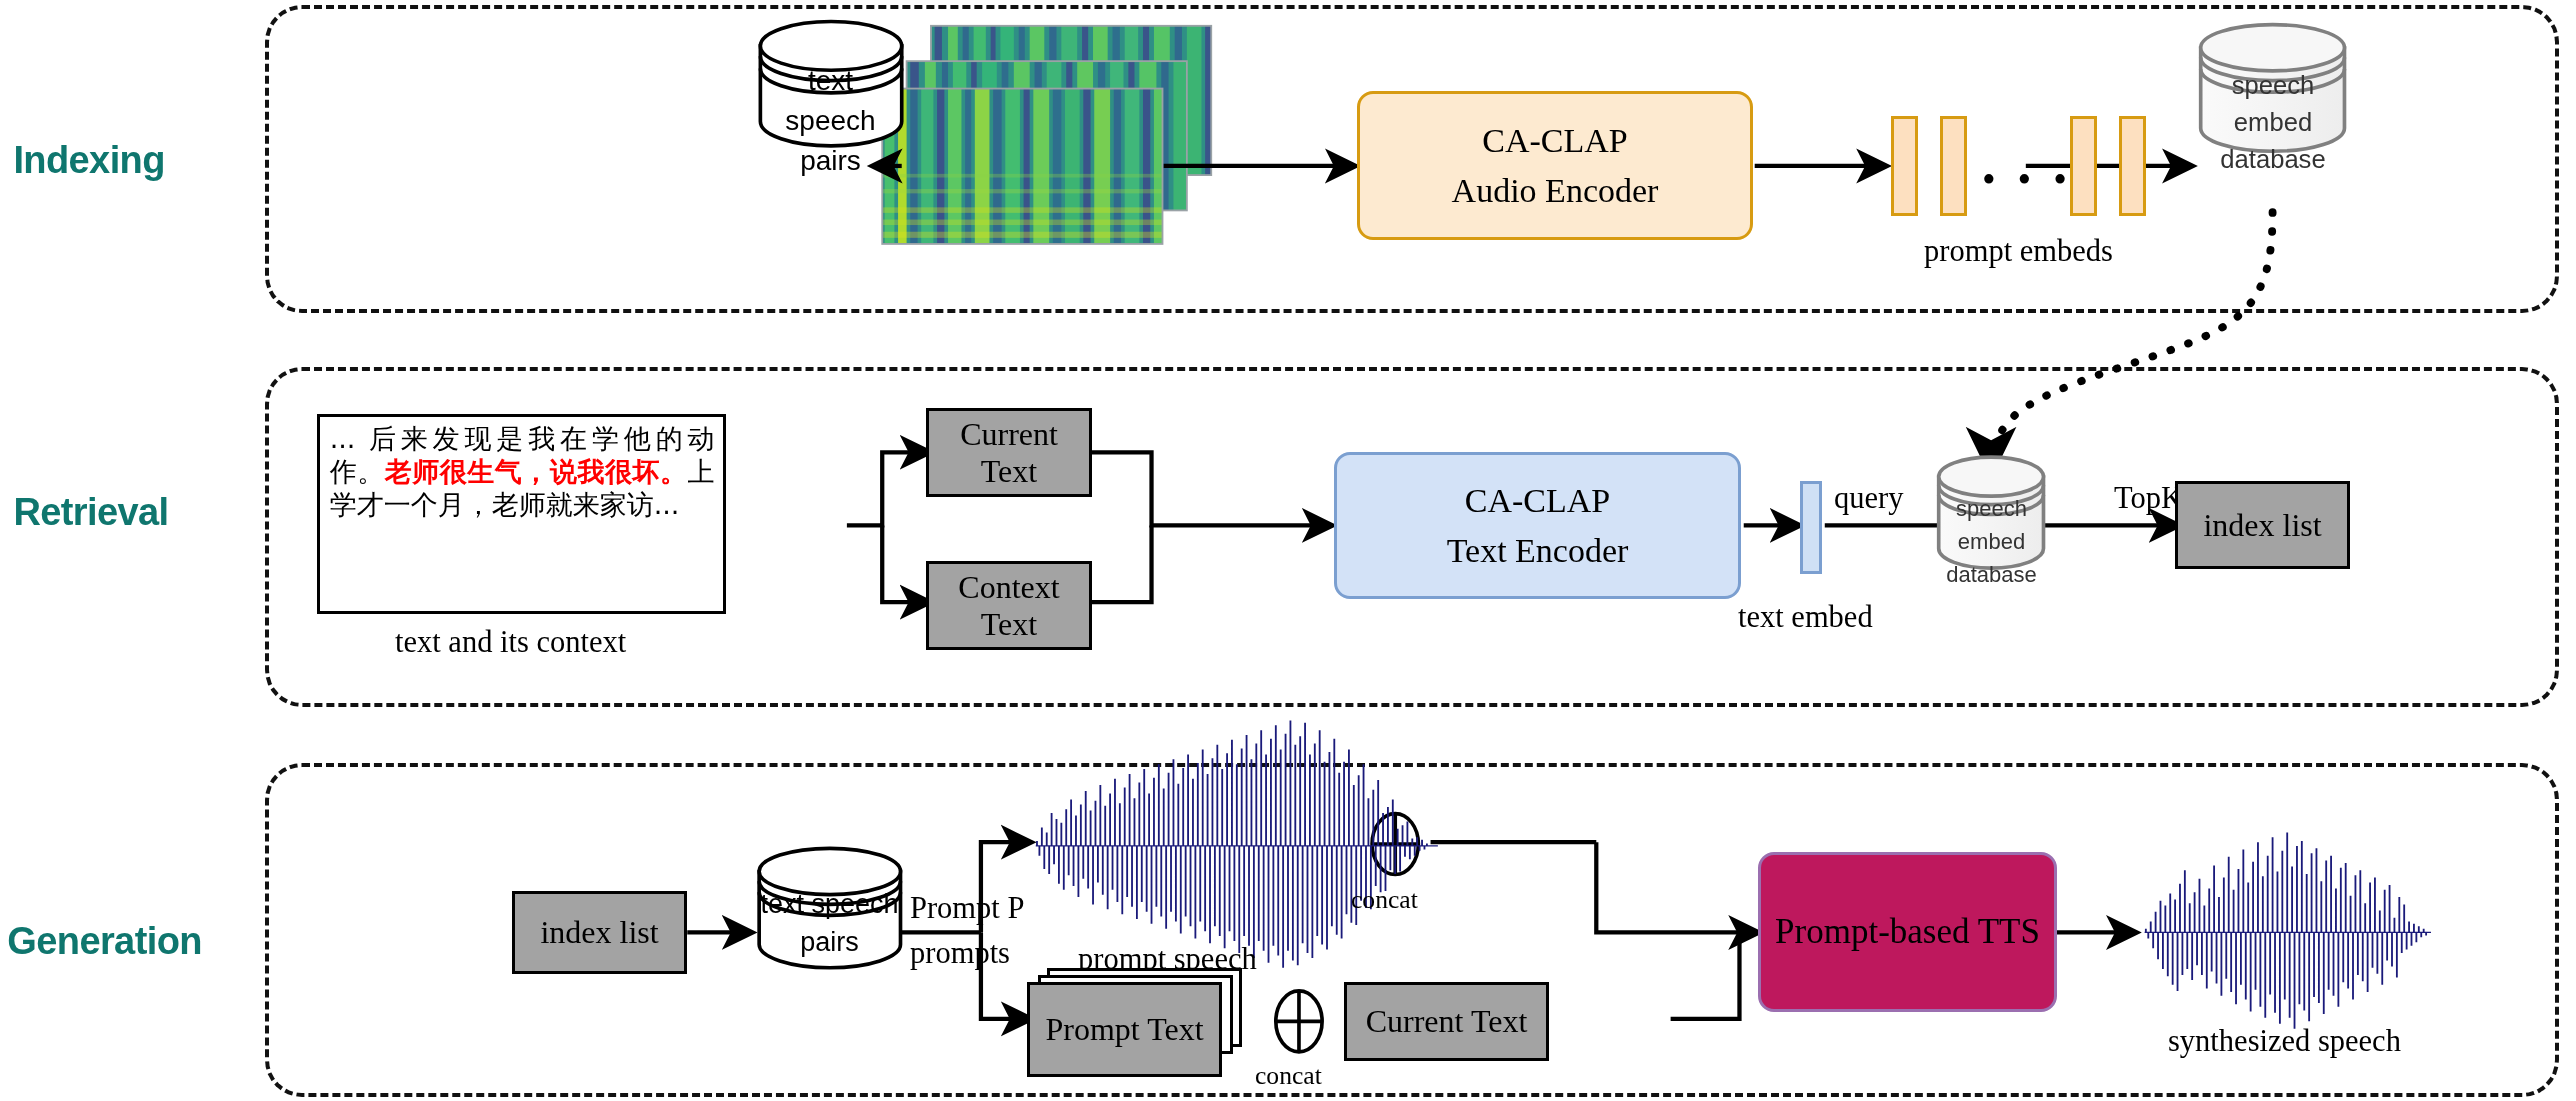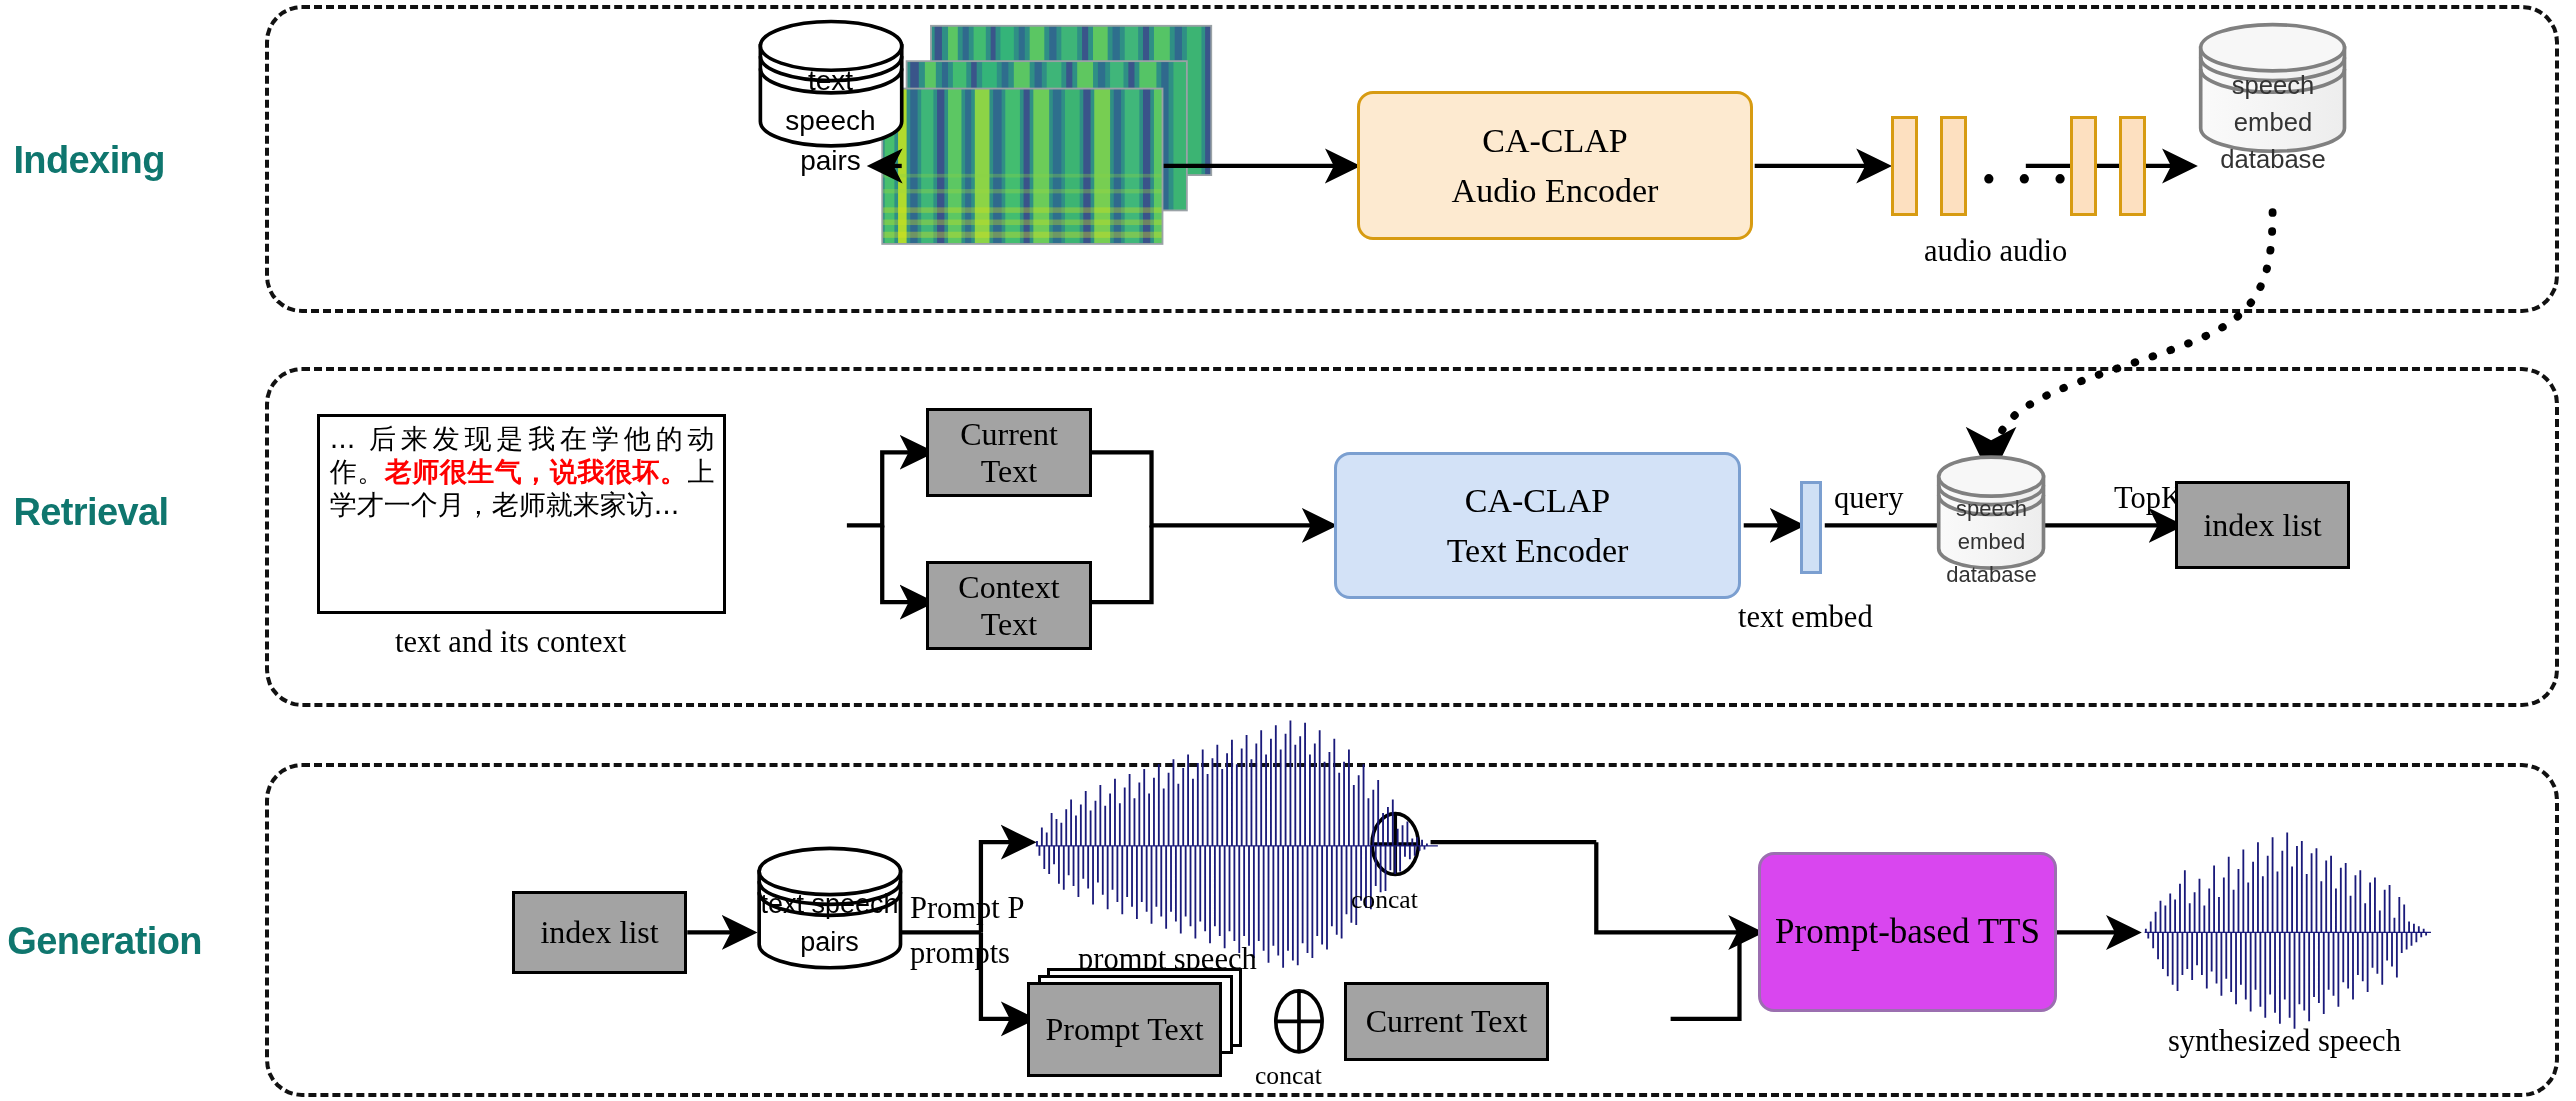--- a/index.html
+++ b/index.html
@@ -15,21 +15,21 @@
   
   .rect{position:absolute;box-sizing:border-box;border:3.7px solid #000;background:#a3a3a3;
         display:flex;align-items:center;justify-content:center;text-align:center;
         font-size:32px;color:#000;line-height:1.15;}
   
   .rbox{position:absolute;box-sizing:border-box;border-radius:16px;
         display:flex;flex-direction:column;align-items:center;justify-content:center;
         text-align:center;font-size:34px;line-height:1.45;color:#000;}
   .rbox.audio{background:#fdead0;border:3.7px solid #d79b12;}
   .rbox.text{background:#d3e2f7;border:3.7px solid #7b9fd0;}
-  .rbox.tts{background:#d946ef;border:3.7px solid #9b6fb0;justify-content:center;}
+  .rbox.tts{background:#be185d;border:3.7px solid #9b6fb0;justify-content:center;}
   
   .lab{position:absolute;font-size:30.5px;color:#000;white-space:nowrap;}
   .lab.small{font-size:25.6px;}
   
   .textbox{position:absolute;box-sizing:border-box;border:3.7px solid #000;background:#fff;
            padding:6.1px 8.5px 6.1px 9.7px;}
   .textbox .cn{font-family:"DejaVu Sans",sans-serif;font-size:27px;line-height:1.22;
                color:#000;text-align:justify;}
   .textbox .en{font-family:"Liberation Serif",serif;font-size:27px;line-height:1.18;
                color:#000;text-align:justify;margin-top:1.2px;}
@@ -258,21 +258,21 @@
 <div class="rbox audio" style="left:1357px;top:91px;width:396px;height:149px;">
   <span>CA-CLAP</span>
   <span>Audio Encoder</span>
 </div>
 
 <div class="ebar orange" style="left:1891px;top:116px;width:27px;height:100px;"></div>
 <div class="ebar orange" style="left:1940px;top:116px;width:27px;height:100px;"></div>
 <div class="dots" style="left:1982px;top:160px;">• • •</div>
 <div class="ebar orange" style="left:2070px;top:116px;width:27px;height:100px;"></div>
 <div class="ebar orange" style="left:2119px;top:116px;width:27px;height:100px;"></div>
-<div class="lab" style="left:1924px;top:234px;">audio audio</div>
+<div class="lab" style="left:1924px;top:234px;">prompt embeds</div>
 
 <div class="abs" style="left:2201px;top:67px;width:144px;text-align:center;font-family:'Liberation Sans',sans-serif;font-size:25.6px;line-height:1.45;color:#333;white-space:pre-line;">speech embed
 database</div>
 
 <div class="textbox" style="left:317px;top:414px;width:409px;height:200px;">
   <div class="cn">
     <span>... 后来发现是我在学他的动作。</span><span class="red">老师很生气，说我很坏。</span><span>上学才一个月，老师就来家访...</span>
   </div>
 </div>
 <div class="lab" style="left:395px;top:625px;">text and its context</div>

